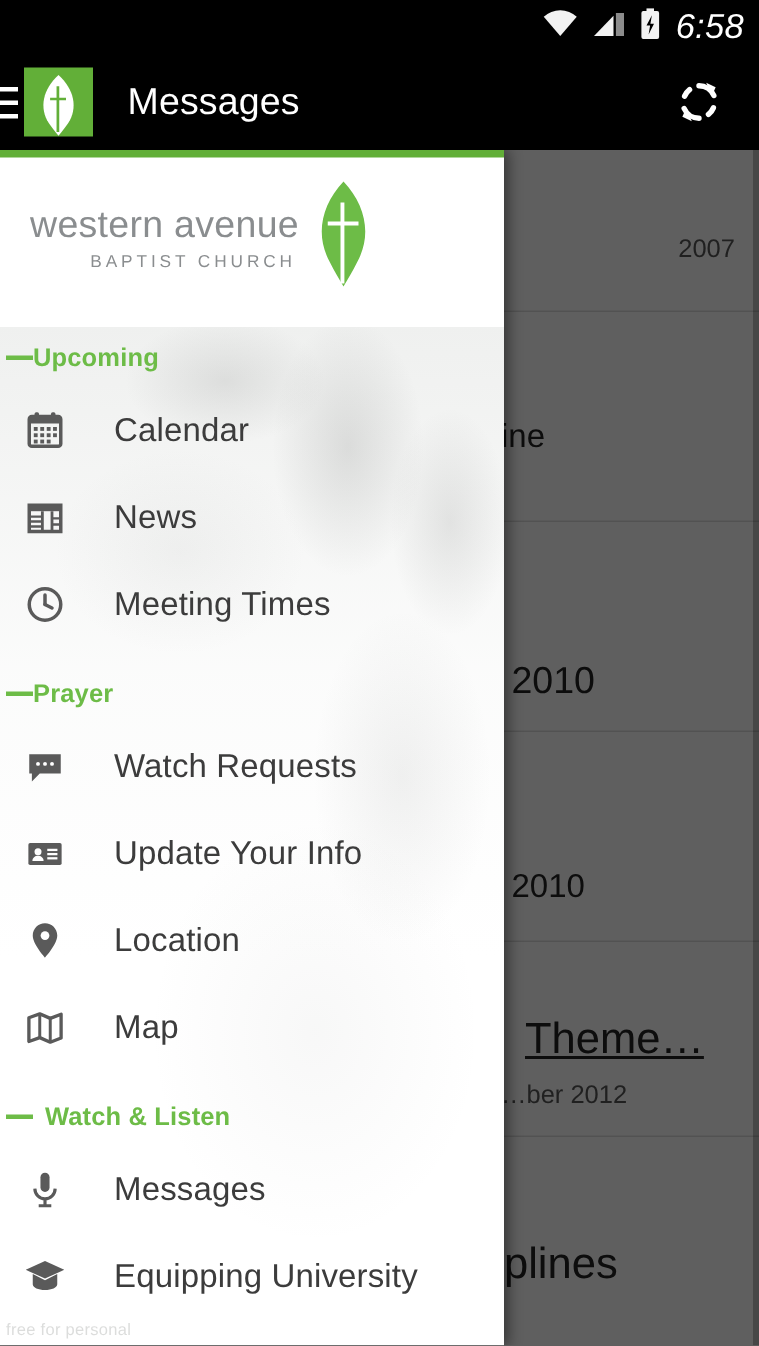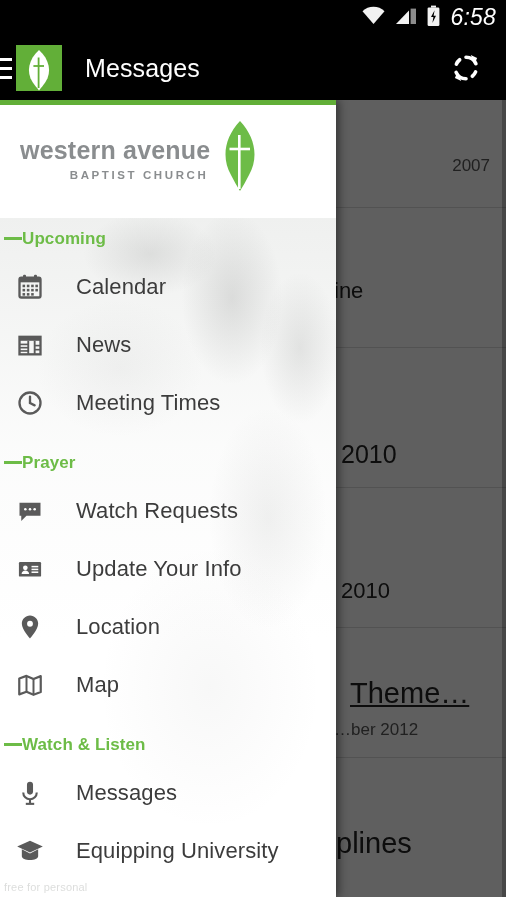--- a/index.html
+++ b/index.html
@@ -165,21 +165,20 @@
 
   
   .drawer-header {
     position: relative;
     z-index: 3;
     height: 118px;
     background: #ffffff;
     display: flex;
     align-items: center;
     padding-left: 20px;
-    font-weight: bold;
   }
   .logo-wrap {
     display: flex;
     align-items: center;
     gap: 9px;
   }
   .logo-text { display: flex; flex-direction: column; align-items: flex-end; }
   .logo-line1 {
     font-size: 25px;
     color: #8a8d8f;
@@ -413,21 +412,21 @@
         <span class="menu-icon">
           <svg width="28" height="28" viewBox="0 0 24 24">
             <path d="M2.8 6.4 L9 4.2 L15 6.8 L21.2 4.4 V18 L15 20.4 L9 17.8 L2.8 20 Z" fill="none" stroke="#5a5a5a" stroke-width="1.9" stroke-linejoin="round"></path>
             <line x1="9" y1="4.2" x2="9" y2="17.8" stroke="#5a5a5a" stroke-width="1.7"></line>
             <line x1="15" y1="6.8" x2="15" y2="20.4" stroke="#5a5a5a" stroke-width="1.7"></line>
           </svg>
         </span>
         <span class="menu-label">Map</span>
       </div>
 
-      <div class="section-header" style="margin-top:10px;">
+      <div class="section-header" style="margin-top:10px;gap:8px;">
         <span class="section-dash"></span>
         <span class="section-label">Watch &amp; Listen</span>
       </div>
 
       <div class="menu-item">
         <span class="menu-icon">
           <svg width="28" height="28" viewBox="0 0 24 24">
             <rect x="9.4" y="2.4" width="5.2" height="11" rx="2.6" fill="#5a5a5a"></rect>
             <path d="M6.2 11.5 a5.8 5.8 0 0 0 11.6 0" fill="none" stroke="#5a5a5a" stroke-width="1.8"></path>
             <line x1="12" y1="17.3" x2="12" y2="21" stroke="#5a5a5a" stroke-width="1.8"></line>

